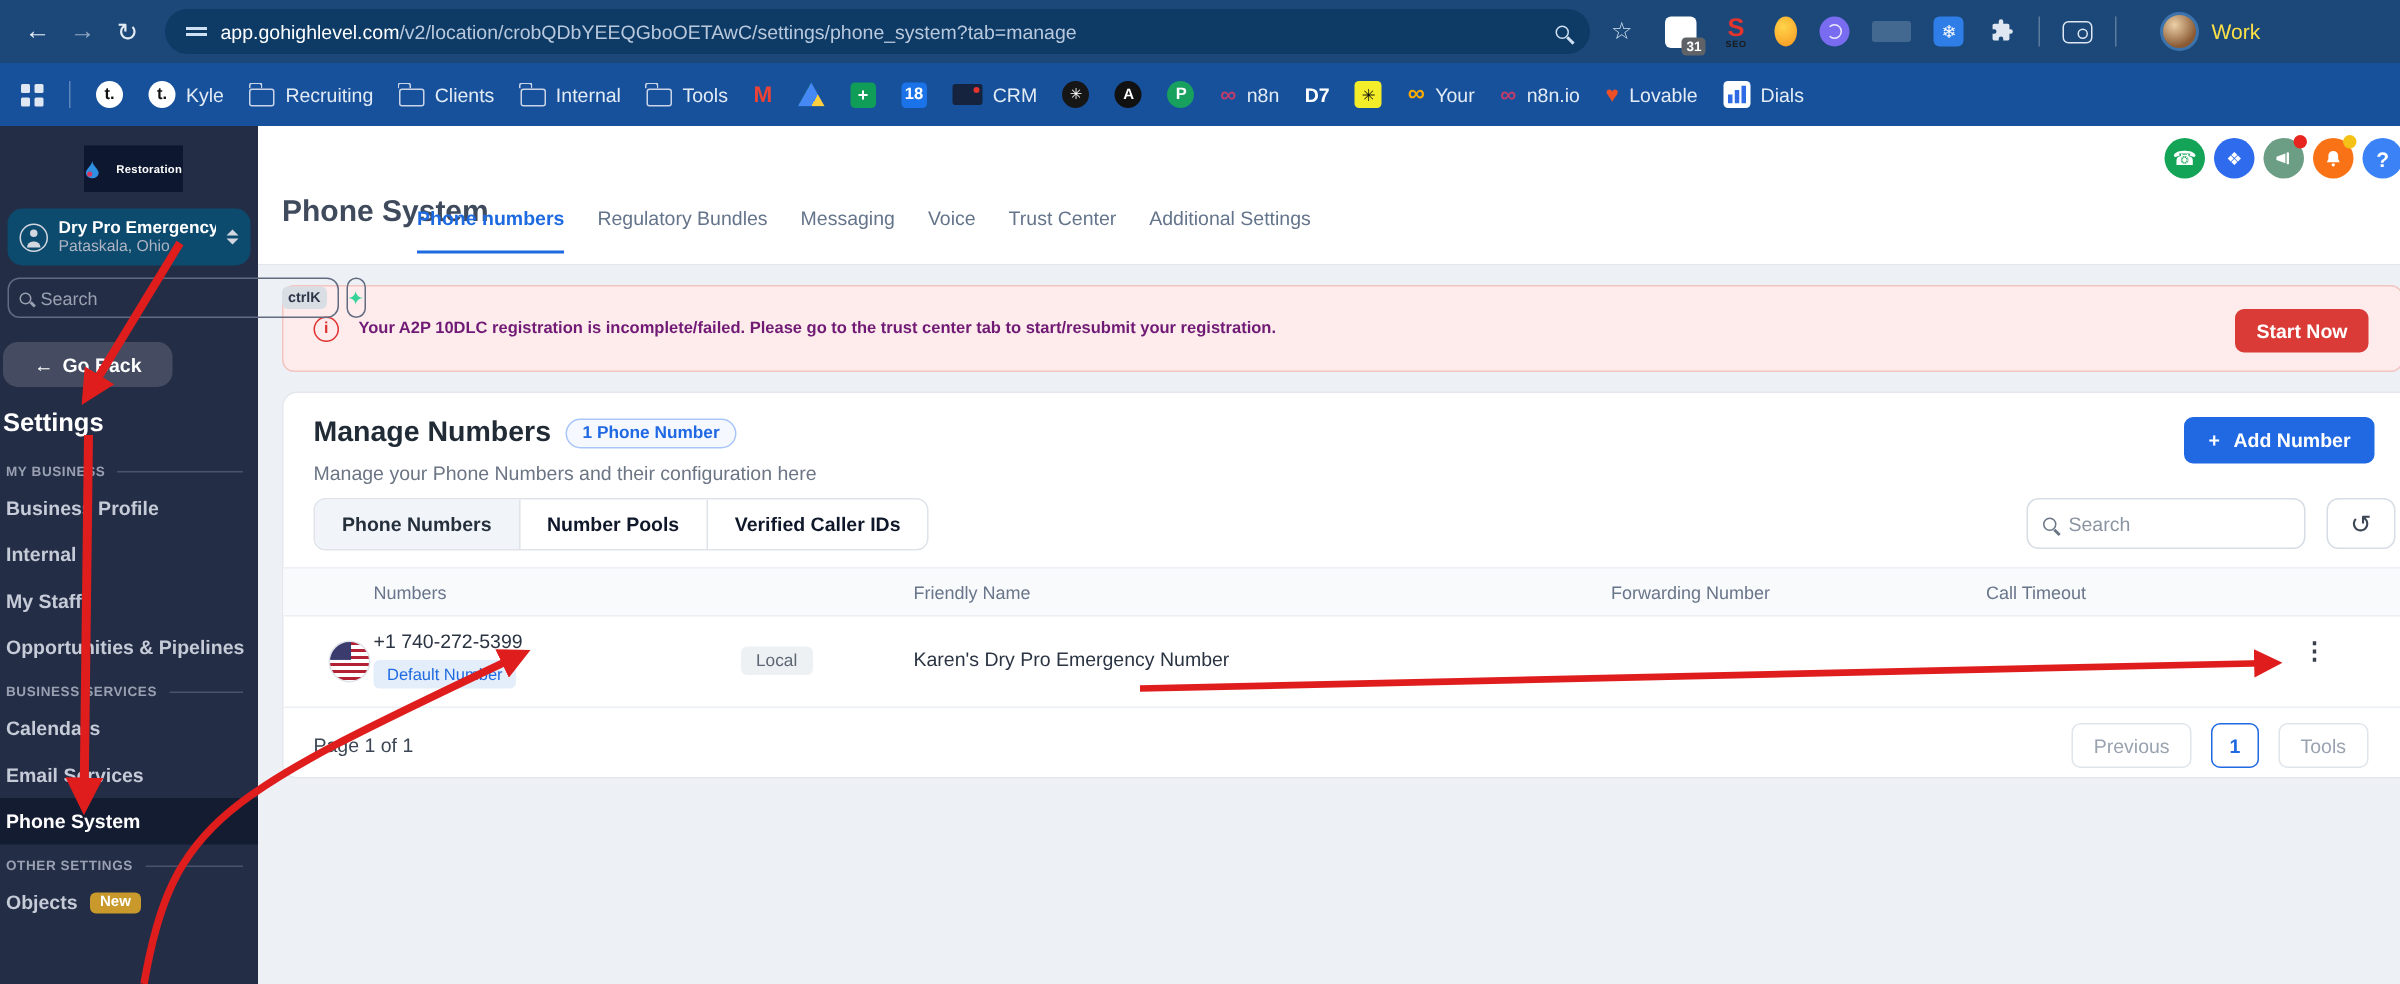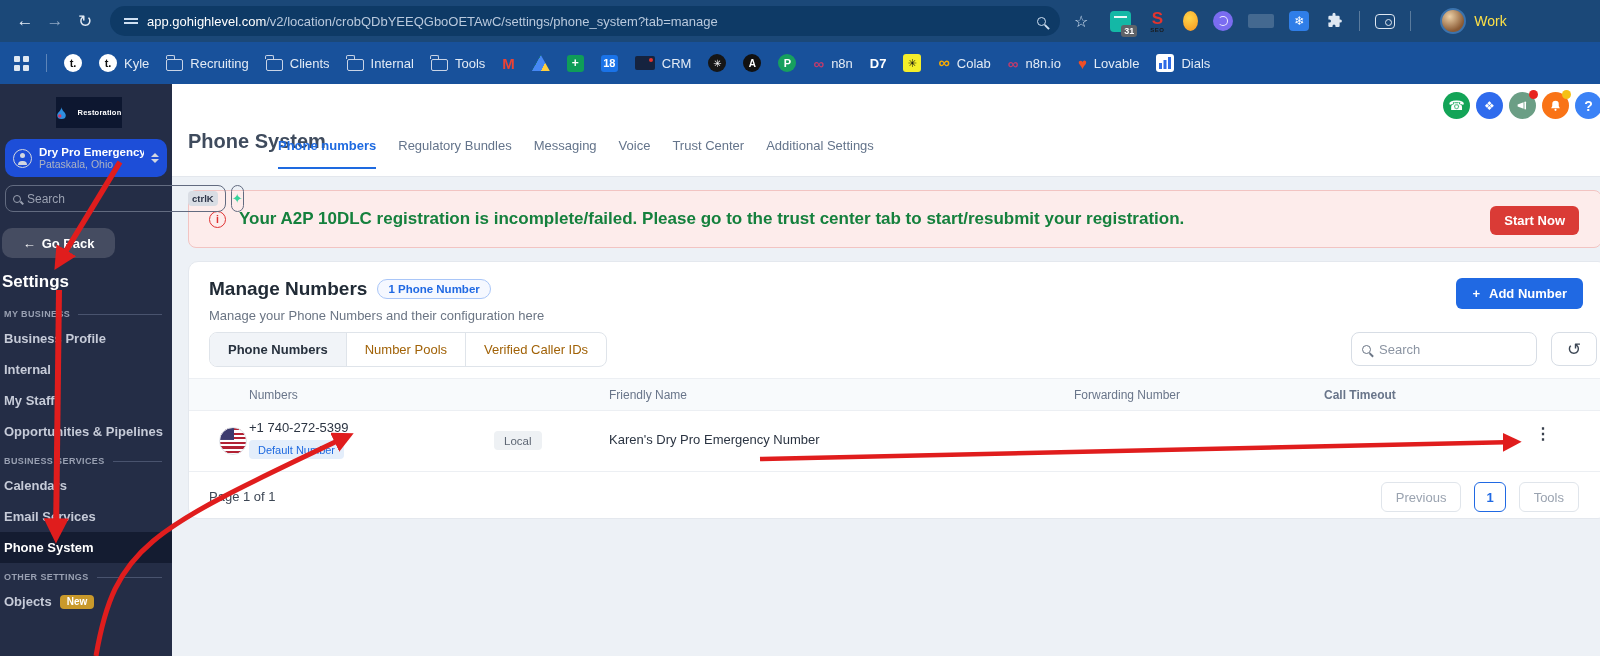--- a/index.html
+++ b/index.html
@@ -15,21 +15,21 @@
     display:flex; align-items:center; padding:0 14px; gap:9px; }
   .tune-ic { width:14px; height:12px; position:relative; flex:0 0 auto; }
   .tune-ic::before, .tune-ic::after { content:''; position:absolute; left:0; width:14px; height:1.6px; background:#cfe0f2; }
   .tune-ic::before { top:3px; } .tune-ic::after { bottom:3px; }
   .url-text { font-size:13px; white-space:nowrap; overflow:hidden; flex:1; }
   .url-domain { color:#ffffff; } .url-path { color:#b9c9dd; }
   .mag { width:9px; height:9px; border:1.8px solid #cfe0f2; border-radius:50%; position:relative; flex:0 0 auto; }
   .mag::after { content:''; position:absolute; width:6px; height:1.8px; background:#cfe0f2; transform:rotate(45deg); right:-5px; bottom:-3px; }
   .star { font-size:16px; color:#cfe0f2; margin-left:14px; }
   .ext-row { display:flex; align-items:center; gap:15px; margin-left:22px; }
-  .cal-ext { width:21px; height:21px; background:#14b8a6; border-radius:4px; position:relative; }
+  .cal-ext { width:21px; height:21px; background:#ffffff; border-radius:4px; position:relative; }
   .cal-ext::before { content:''; position:absolute; left:4px; top:5px; width:13px; height:2px; background:#fff; opacity:.9; }
   .cal-badge { position:absolute; right:-6px; bottom:-5px; background:#5f6368; color:#fff; font-size:9px; font-weight:bold;
     padding:1px 3px; border-radius:3px; }
   .seo-ext { width:22px; text-align:center; color:#e3342e; font-weight:bold; font-size:17px; line-height:1; position:relative; }
   .seo-sub { display:block; font-size:6px; color:#1a1a1a; background:#fff0; letter-spacing:.5px; font-weight:bold; }
   .orange-ext { width:15px; height:20px; border-radius:50%; background:radial-gradient(circle at 40% 35%, #ffd54a, #f7941e); }
   .purple-ext { width:20px; height:20px; border-radius:50%; background:#7a6cf0; position:relative; }
   .purple-ext::after { content:''; position:absolute; inset:5px; border:1.6px solid rgba(255,255,255,.85); border-radius:50%; border-left-color:transparent; }
   .faint-ext { width:26px; height:14px; background:rgba(255,255,255,.18); border-radius:2px; }
   .snow-ext { width:20px; height:20px; border-radius:4px; background:#2f7ee8; color:#fff; font-size:12px; display:flex; align-items:center; justify-content:center; }
@@ -74,21 +74,21 @@
     display:flex; align-items:center; justify-content:center; }
   .colab-ic { color:#f9ab00; font-weight:bold; font-size:16px; line-height:1; }
   .lovable-ic { color:#ee4f27; font-size:15px; line-height:1; }
   .dials-ic { width:18px; height:18px; background:#fff; border-radius:3px; display:flex; align-items:flex-end; justify-content:center; padding-bottom:3px; }
 
   
   .sidebar { position:absolute; left:0; top:84px; width:172px; height:572px; background:#242d46; color:#c6cbd8; z-index:2; }
   .logo-box { position:absolute; left:56px; top:13px; width:66px; height:31px; background:#0d1730;
     display:flex; align-items:center; justify-content:center; gap:12px; }
   .logo-text { font-size:7.5px; font-weight:bold; color:#fff; letter-spacing:.2px; }
-  .loc { position:absolute; left:5px; top:55px; width:162px; height:38px; background:#1d4ed8; border-radius:10px;
+  .loc { position:absolute; left:5px; top:55px; width:162px; height:38px; background:#0c4a6e; border-radius:10px;
     display:flex; align-items:center; padding:0 8px; gap:7px; }
   .loc-pin { width:19px; height:19px; border:1.6px solid #d3d7e0; border-radius:50%; position:relative; flex:0 0 auto; }
   .loc-pin::before { content:''; position:absolute; left:5.5px; top:3px; width:5px; height:5px; border-radius:50%; background:#d3d7e0; }
   .loc-pin::after { content:''; position:absolute; left:3.5px; bottom:2px; width:9px; height:4px; border-radius:5px 5px 0 0; background:#d3d7e0; }
   .loc-txt { flex:1; overflow:hidden; }
   .loc-name { font-size:11.5px; font-weight:bold; color:#fff; white-space:nowrap; }
   .loc-city { font-size:10.5px; color:#aeb4c2; white-space:nowrap; }
   .loc-chev { display:flex; flex-direction:column; gap:2px; align-items:center; }
   .loc-chev i { width:0; height:0; border-left:4px solid transparent; border-right:4px solid transparent; }
   .chev-up { border-bottom:4px solid #d3d7e0; }
@@ -125,49 +125,49 @@
   .pt-title { position:absolute; left:16px; top:46px; font-size:20px; color:#3f4b5d; }
   .tabs { position:absolute; left:106px; top:54px; display:flex; gap:22px; font-size:13px; color:#64748b; }
   .tab { padding-bottom:14px; }
   .tab.active { color:#1e6ae0; font-weight:bold; border-bottom:2px solid #1e6ae0; }
 
   
   .alert { position:absolute; left:188px; top:190px; width:1414px; height:58px; background:#fdeceb; border:1px solid #f2c4c2;
     border-radius:8px; display:flex; align-items:center; padding:0 20px; gap:13px; }
   .info-ic { width:17px; height:17px; border:1.7px solid #e03131; border-radius:50%; color:#e03131; font-size:10.5px; font-weight:bold;
     display:flex; align-items:center; justify-content:center; flex:0 0 auto; }
-  .alert-msg { color:#15803d; font-weight:bold; font-size:17px; }
+  .alert-msg { color:#701a75; font-weight:bold; font-size:11px; }
   .start-btn { position:absolute; right:22px; top:15px; background:#da3b36; color:#fff; font-weight:bold; font-size:13px;
     padding:7px 14px; border-radius:6px; border:none; font-family:inherit; }
 
   
   .card { position:absolute; left:188px; top:261px; width:1420px; height:258px; background:#fff; border:1px solid #e4e8ee; border-radius:10px; }
   .card-title-row { position:absolute; left:20px; top:16px; display:flex; align-items:center; }
   .card-title { font-size:19px; font-weight:bold; color:#212b36; }
   .count-pill { border:1px solid #a9c6f8; color:#2069e3; background:#f5f8ff; font-size:11.5px; font-weight:bold;
     border-radius:999px; padding:3px 10px; margin-left:10px; }
   .card-sub { position:absolute; left:20px; top:46px; font-size:13px; color:#6b7584; }
   .add-btn { position:absolute; right:24px; top:16px; background:#2069e3; color:#fff; border-radius:6px; font-size:13px; font-weight:bold;
     padding:8px 16px; display:flex; gap:9px; align-items:center; border:none; font-family:inherit; }
   .seg { position:absolute; left:20px; top:70px; display:flex; border:1px solid #dfe4ea; border-radius:8px; overflow:hidden; background:#fff; }
-  .seg-item { padding:9px 18px; font-size:13px; color:#a16207; border-right:1px solid #dfe4ea; }
+  .seg-item { padding:9px 18px; font-size:13px; color:#0f172a; border-right:1px solid #dfe4ea;font-weight:bold; }
   .seg-item:last-child { border-right:none; }
   .seg-item.active { background:#f1f4f8; font-weight:bold; color:#26303d; }
   .search-box { position:absolute; right:70px; top:70px; width:186px; height:34px; border:1px solid #d7dde5; border-radius:8px;
     display:flex; align-items:center; padding:0 10px; gap:8px; background:#fff; }
   .g-mag { width:9px; height:9px; border:1.5px solid #6a7585; border-radius:50%; position:relative; flex:0 0 auto; }
   .g-mag::after { content:''; position:absolute; width:5px; height:1.5px; background:#6a7585; transform:rotate(45deg); right:-4px; bottom:-3px; }
   .search-box input { flex:1; min-width:0; border:none; outline:none; font-size:13px; color:#3c4654; font-family:inherit; background:transparent; }
   .search-box input::placeholder { color:#8b94a2; }
   .refresh-btn { position:absolute; right:10px; top:70px; width:46px; height:34px; border:1px solid #d7dde5; border-radius:8px;
     display:flex; align-items:center; justify-content:center; color:#3c4654; font-size:17px; background:#fff; }
   .t-head { position:absolute; left:0; top:116px; width:100%; height:33px; background:#f8fafc;
     border-top:1px solid #eceff3; border-bottom:1px solid #eceff3; font-size:12px; color:#69758a; }
   .t-head span { position:absolute; top:9px; }
-  .th-numbers { left:60px; } .th-friendly { left:420px; } .th-forwarding { left:885px; } .th-timeout { left:1135px;font-weight:bold; }
+  .th-numbers { left:60px; } .th-friendly { left:420px; } .th-forwarding { left:885px; } .th-timeout { left:1135px; }
   .t-row { position:absolute; left:0; top:149px; width:100%; height:60px; }
   .flag { position:absolute; left:30px; top:16px; width:28px; height:28px; border-radius:50%; border:1px solid #e0e4ea;
     background: linear-gradient(#3c3b6e,#3c3b6e) no-repeat left top / 55% 46%,
       repeating-linear-gradient(#b22234 0 2.3px, #fff 2.3px 4.6px); }
   .num { position:absolute; left:60px; top:9px; font-size:13px; color:#2b3442; }
   .def-pill { position:absolute; left:60px; top:29px; background:#e4eefb; color:#1f6ae0; font-size:11px; padding:3.5px 9px; border-radius:4px; }
   .local-pill { position:absolute; left:305px; top:20px; background:#eef1f4; color:#5d6673; font-size:11.5px; padding:3.5px 10px; border-radius:4px; }
   .fname { position:absolute; left:420px; top:21px; font-size:13px; color:#2b3442; }
   .dots { position:absolute; left:1346px; top:13px; font-size:16px; color:#39404d; font-weight:bold; }
   .pag { position:absolute; left:0; top:209px; width:100%; height:49px; border-top:1px solid #eceff3; }
@@ -277,21 +277,21 @@
       <span>n8n</span>
     </span>
   <span class="bm">
       <span class="d7-ic">D7</span>
     </span>
   <span class="bm">
       <span class="ast-ic">✳</span>
     </span>
   <span class="bm">
       <span class="colab-ic">∞</span>
-      <span>Colab</span>
+      <span>Your</span>
     </span>
   <span class="bm">
       <span class="n8n-ic">∞</span>
       <span>n8n.io</span>
     </span>
   <span class="bm">
       <span class="lovable-ic">♥</span>
       <span>Lovable</span>
     </span>
   <span class="bm">

